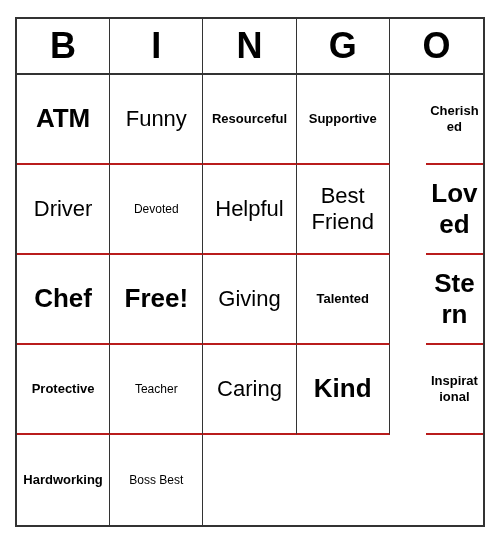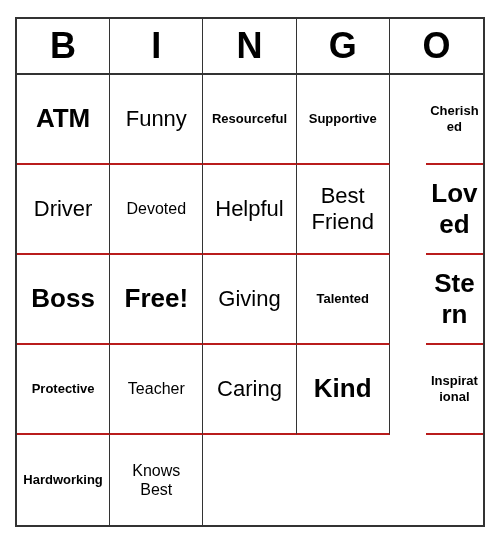--- a/index.html
+++ b/index.html
@@ -76,21 +76,21 @@
       font-size: 26px;
       font-weight: bold;
     }
 
     .size-lg {
       font-size: 22px;
       font-weight: normal;
     }
 
     .size-md {
-      font-size: 16px;
+      font-size: 12px;
     }
 
     .size-sm {
       font-size: 13px;
       font-weight: bold;
     }
   </style>
 </head>
 <body>
 
@@ -127,21 +127,21 @@
       <div class="bingo-cell">
         <span class="cell-text size-lg">Helpful</span>
       </div>
       <div class="bingo-cell">
         <span class="cell-text size-lg">Best Friend</span>
       </div>
       <div class="bingo-cell">
         <span class="cell-text size-xl">Loved</span>
       </div>
       <div class="bingo-cell">
-        <span class="cell-text size-xl">Boss</span>
+        <span class="cell-text size-xl">Chef</span>
       </div>
       <div class="bingo-cell">
         <span class="cell-text size-xl">Free!</span>
       </div>
       <div class="bingo-cell">
         <span class="cell-text size-lg">Giving</span>
       </div>
       <div class="bingo-cell">
         <span class="cell-text size-sm">Talented</span>
       </div>
@@ -160,16 +160,16 @@
       <div class="bingo-cell">
         <span class="cell-text size-xl">Kind</span>
       </div>
       <div class="bingo-cell">
         <span class="cell-text size-sm">Inspirational</span>
       </div>
       <div class="bingo-cell">
         <span class="cell-text size-sm">Hardworking</span>
       </div>
       <div class="bingo-cell">
-        <span class="cell-text size-md">Knows Best</span>
+        <span class="cell-text size-md">Boss Best</span>
       </div>
     </div>
 </div>
 
 </body></html>

